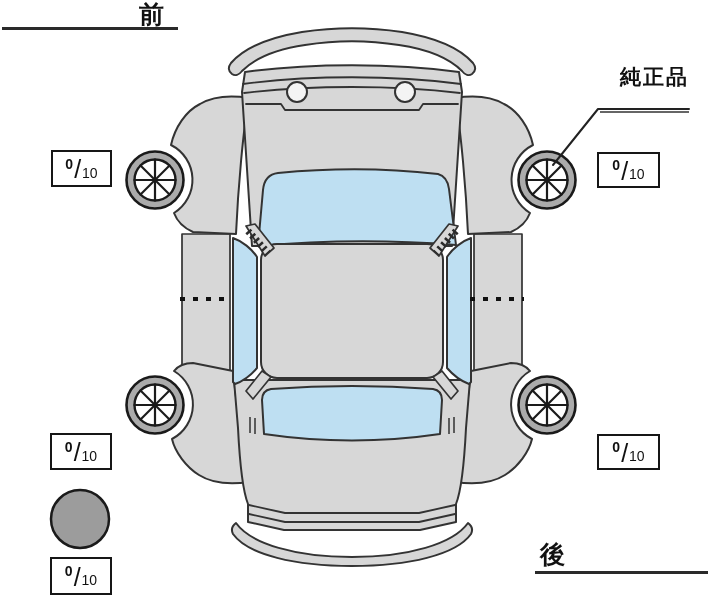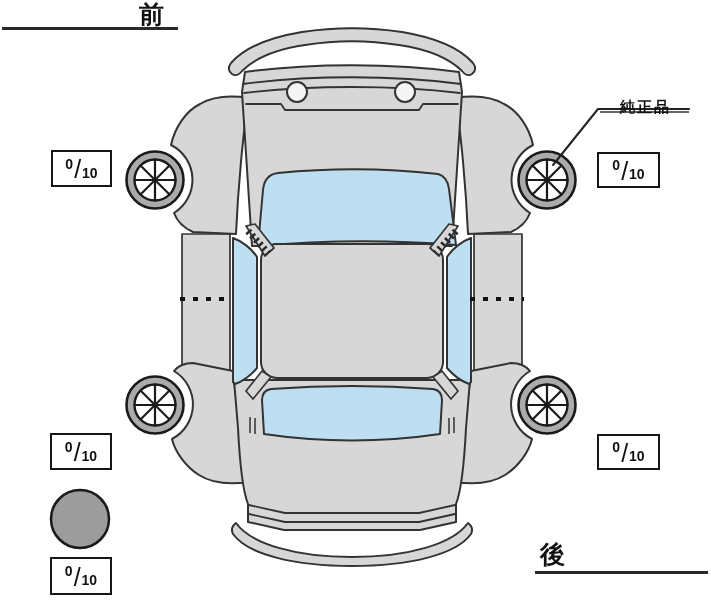--- a/index.html
+++ b/index.html
@@ -21,21 +21,21 @@
   .ring{stroke:#1a1a1a;stroke-width:2.6;}
   .spoke{stroke:#1a1a1a;stroke-width:2.2;stroke-linecap:round;}
   .seam{fill:none;stroke:#333;stroke-width:1.5;}
   
   .score-box{
     position:absolute;background:#fff;border:2px solid #161616;
     display:flex;align-items:center;justify-content:center;gap:1px;box-sizing:border-box;
   }
   .score-box .v{font-size:14px;font-weight:700;transform:translateY(-5px);}
   .score-box .sep{font-size:25px;font-weight:400;line-height:1;transform:translateY(1px);}
-  .score-box .m{font-size:14px;font-weight:700;transform:translateY(4px);}
+  .score-box .m{font-size:14px;font-weight:400;transform:translateY(4px);}
   
   .jlabel{position:absolute;font-weight:700;white-space:nowrap;line-height:1.1;}
   .rule{position:absolute;height:3px;background:#2a2a2a;}
 </style>
 </head>
 <body>
 
 <div class="stage">
 
   <svg width="711" height="600" viewBox="0 0 711 600">
@@ -98,21 +98,21 @@
     <path class="ln dk" d="M 689 109 L 598 109 L 553 165"></path>
     <path class="seam" d="M 689 112 L 600 112"></path>
 
     <circle cx="80" cy="519" r="29" stroke="#1a1a1a" stroke-width="2.5" fill="#9c9c9c"></circle>
   </svg>
 
   <div class="jlabel" style="left:139px;top:1px;font-size:25px;">前</div>
   <div class="rule" style="left:2px;top:27px;width:176px;"></div>
   <div class="jlabel" style="left:540px;top:541px;font-size:25px;">後</div>
   <div class="rule" style="left:535px;top:571px;width:173px;"></div>
-  <div class="jlabel" style="left:620px;top:99px;font-size:15px;letter-spacing:2px;text-align:center;">純正品</div>
+  <div class="jlabel" style="left:620px;top:65px;font-size:21px;letter-spacing:2px;text-align:center;">純正品</div>
 
   <div class="score-box" style="left:51px;top:150px;width:61px;height:37px;">
     <span class="v">0</span>
     <span class="sep">/</span>
     <span class="m">10</span>
   </div>
   <div class="score-box" style="left:597px;top:152px;width:63px;height:36px;">
     <span class="v">0</span>
     <span class="sep">/</span>
     <span class="m">10</span>

